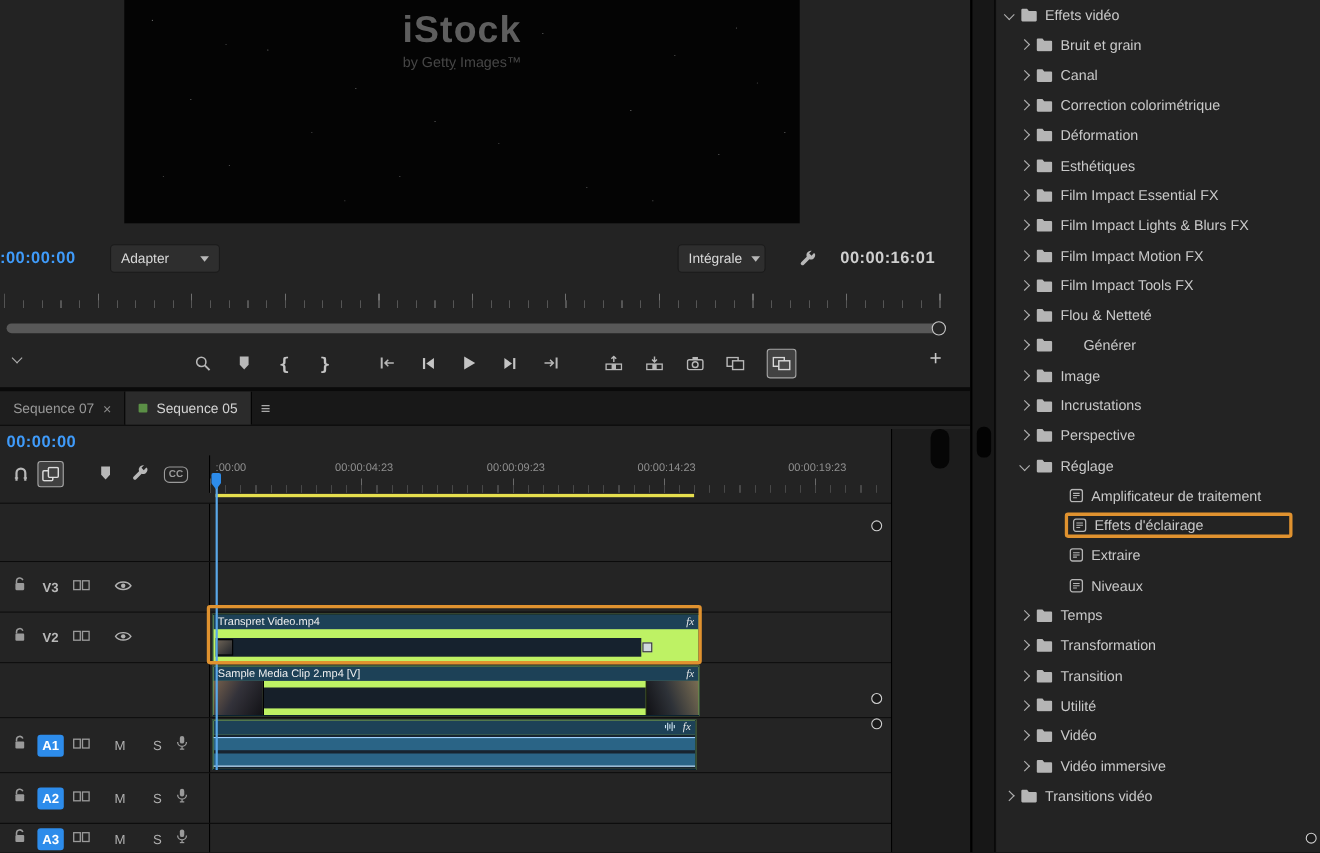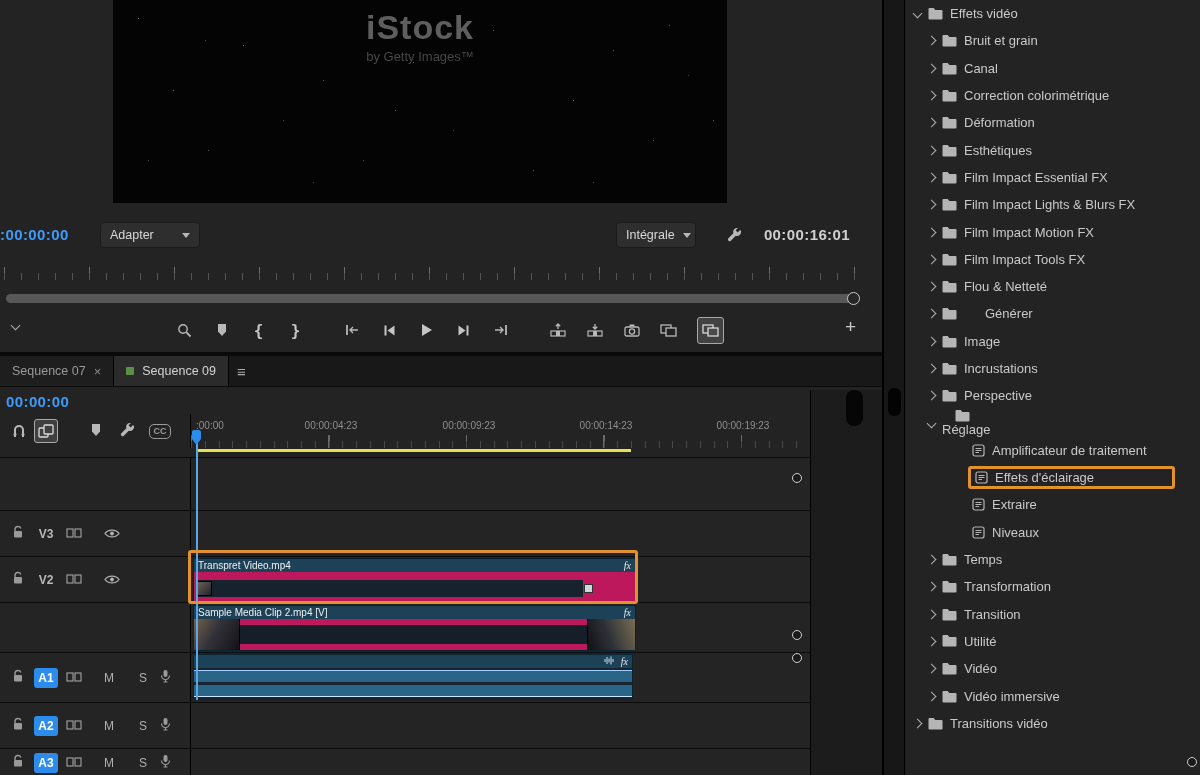--- a/index.html
+++ b/index.html
@@ -96,21 +96,21 @@
   .tcontent { position:absolute; left:190px; top:0; bottom:0; right:0; border-left:1px solid #000; }
   .thead .lock { margin-left:12px; }
   .tlabel { margin-left:10px; width:24px; height:20px; border-radius:3px; display:flex; align-items:center; justify-content:center;
     font-size:12px; font-weight:bold; color:#b8b8b8; }
   .tlabel.target { background:#2d8ceb; color:#fff; }
   .syncic { margin-left:8px; }
   .eyeic { margin-left:22px; }
   .ms { margin-left:20px; font-size:12px; color:#b0b0b0; width:14px; text-align:center; background:none; border:none; }
   .micic { margin-left:10px; }
 
-  .clip { position:absolute; background:#be185d; border:1px solid #0b2230; display:flex; flex-direction:column; overflow:hidden; }
+  .clip { position:absolute; background:#bef264; border:1px solid #0b2230; display:flex; flex-direction:column; overflow:hidden; }
   .clip-title { height:13px; background:#1d4157; display:flex; align-items:center; justify-content:space-between;
     padding:0 4px; font-size:10px; color:#efefef; white-space:nowrap; }
   .fxb { font-style:italic; font-family:"Liberation Serif", serif; font-size:10px; color:#e8e8e8; }
   .clip-body { position:relative; flex:1; }
   .v2clip { left:2px; top:1px; width:443px; height:44px; }
   .v2clip .darkband { position:absolute; left:2px; top:8px; height:17px; right:52px; background:#16222e; }
   .v2clip .thumb { position:absolute; left:3px; top:9px; width:15px; height:15px; background:linear-gradient(135deg,#6b6154,#20242b); border:1px solid #000; }
   .v2clip .miniicon { position:absolute; right:42px; top:12px; width:9px; height:9px; background:#cfd8dd; border:1px solid #333; }
   .v1clip { left:2px; top:2px; width:443px; height:46px; }
   .v1clip .darkband { position:absolute; left:46px; right:48px; top:6px; bottom:6px; background:#161f29; }
@@ -275,21 +275,21 @@
   </section>
 
   <section class="timeline">
     <div class="tabs">
       <div class="tab inactive">
         <span>Sequence 07</span>
         <span class="close">×</span>
       </div>
       <div class="tab active">
         <span class="dot"></span>
-        <span>Sequence 09</span>
+        <span>Sequence 05</span>
       </div>
       <div class="panel-menu">≡</div>
     </div>
 
     <div class="tl-tc">00:00:00</div>
 
     <div class="tl-tools">
       <button class="toolbox">
         <svg width="14" height="14" viewBox="0 0 14 14">
             <path d="M3 13V6a4 4 0 0 1 8 0v7" fill="none" stroke="#b8b8b8" stroke-width="2"></path>
@@ -717,21 +717,21 @@
                 <path d="M0.5 2a1 1 0 0 1 1-1h4.2l1.6 2h6.2a1 1 0 0 1 1 1v7.5a1 1 0 0 1-1 1h-12a1 1 0 0 1-1-1Z" fill="#b5b5b5"></path>
               </svg>
             </span>
             <span>Perspective</span>
           </span>
         </div>
         <div class="fx-row lv1">
           <span class="chevslot">
             <span class="chev down"></span>
           </span>
-          <span style="display: flex; align-items: center; flex-direction: column;">
+          <span style="display: flex; ">
             <span class="ficon">
               <svg width="15" height="13" viewBox="0 0 15 13">
                 <path d="M0.5 2a1 1 0 0 1 1-1h4.2l1.6 2h6.2a1 1 0 0 1 1 1v7.5a1 1 0 0 1-1 1h-12a1 1 0 0 1-1-1Z" fill="#b5b5b5"></path>
               </svg>
             </span>
             <span>Réglage</span>
           </span>
         </div>
         <div class="fx-row lv2">
           <span class="chevslot"></span>

